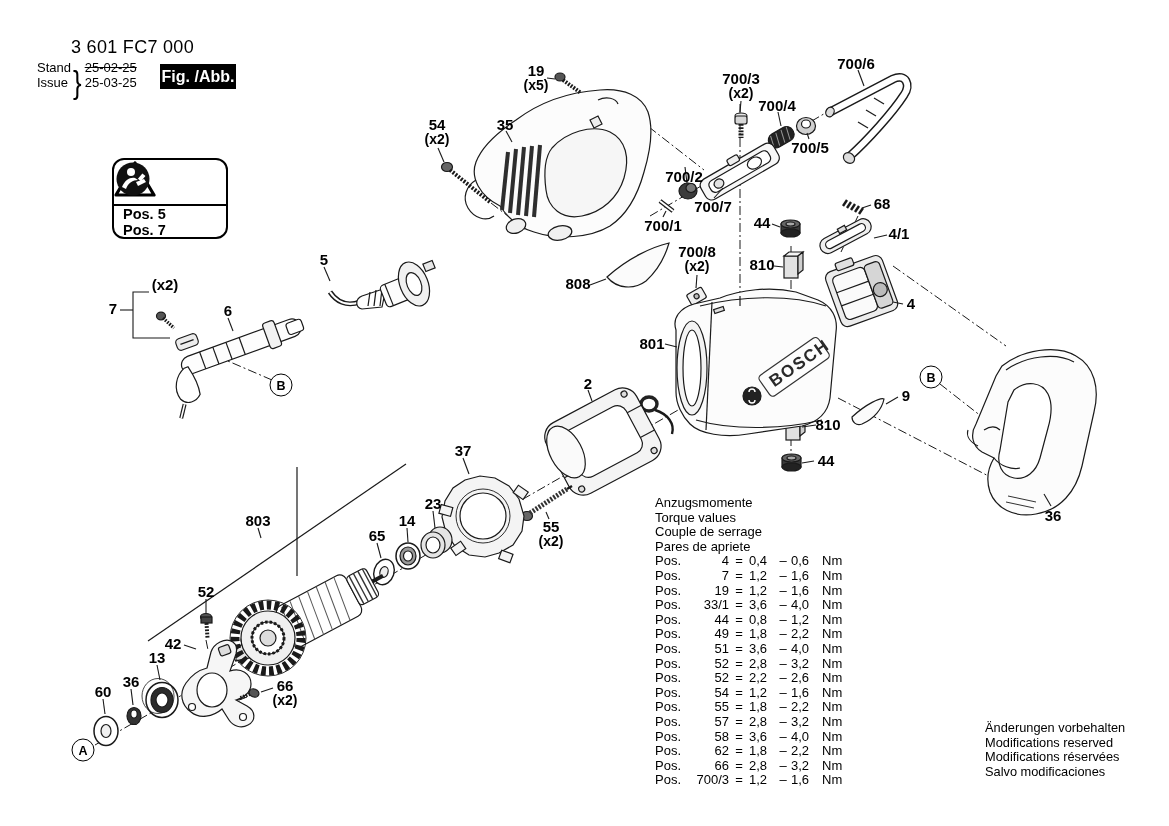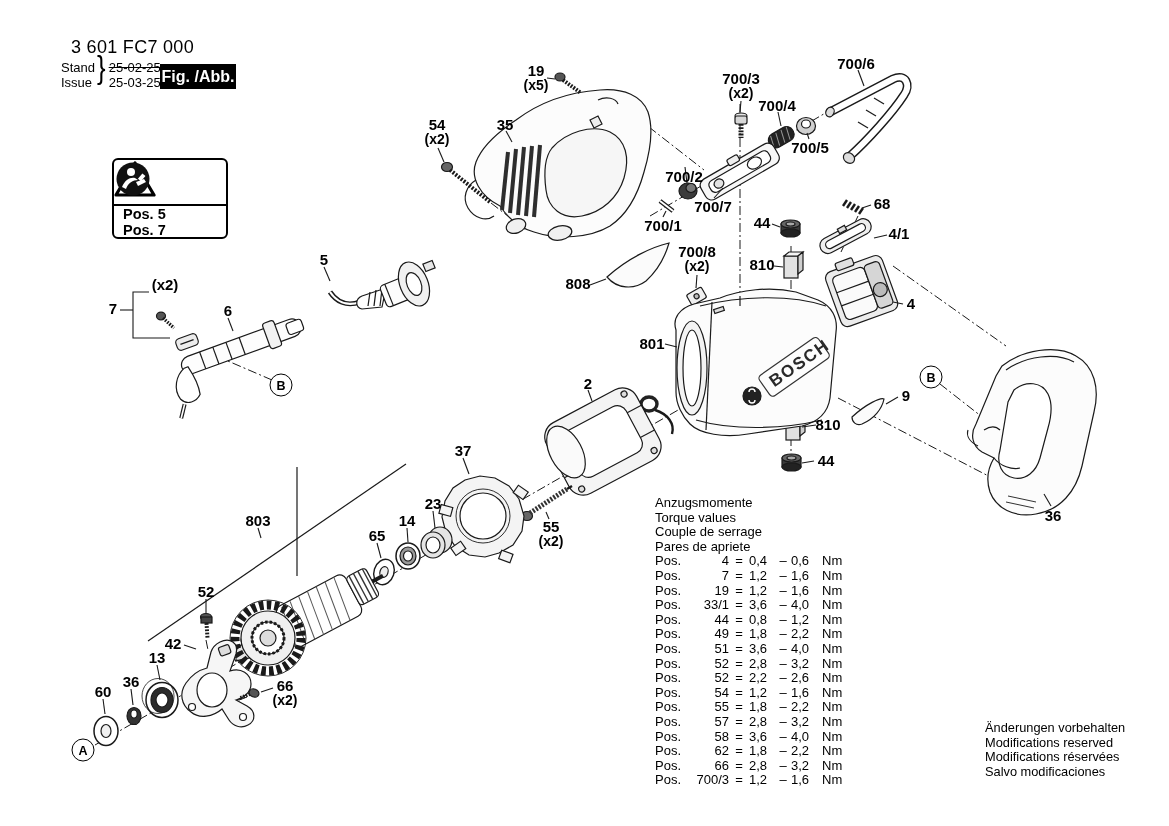--- a/index.html
+++ b/index.html
@@ -2,28 +2,28 @@
 <html><head>
 <meta charset="utf-8">
 <style>
   html,body{margin:0;padding:0}
   body{width:1169px;height:826px;position:relative;background:#fff;overflow:hidden;
        font-family:"Liberation Sans",sans-serif;color:#000;}
   svg{position:absolute;left:0;top:0}
   .abs{position:absolute}
   
   .partno{left:71px;top:37px;font-size:18px;letter-spacing:.3px}
-  .standblk{left:61px;top:60px;display:flex;align-items:flex-start;font-size:13px;line-height:15px}
+  .standblk{left:37px;top:60px;display:flex;align-items:flex-end;font-size:13px;line-height:15px}
   .standblk .col{display:flex;flex-direction:column}
   .standblk .brace{font-size:32px;font-weight:400;margin:0 2px 0 1px;transform:scaleX(.8)}
   .strike{text-decoration:line-through}
   .figbox{left:160px;top:64px;width:76px;height:25px;background:#000;color:#fff;
           font-size:16px;font-weight:bold;text-align:center;line-height:25px}
   
-  .warnbox{left:112px;top:158px;width:112px;height:77px;border:2.4px solid #000;border-radius:6px;background:#fff}
+  .warnbox{left:112px;top:158px;width:112px;height:77px;border:2.4px solid #000;border-radius:12px;background:#fff}
   .warnicons{height:44px;display:flex;align-items:center;justify-content:center;gap:8px;border-bottom:2px solid #000}
   .warntext{padding:1px 0 0 9px;font-weight:bold;font-size:14.5px;line-height:15.5px}
   
   .co{position:absolute;transform:translate(-50%,-50%);font-weight:bold;font-size:15px;
       line-height:15px;text-align:center;white-space:nowrap}
   .co .q{display:block;font-size:14px}
   .circ{position:absolute;width:21px;height:21px;border:1.7px solid #000;border-radius:50%;
         background:#fff;transform:translate(-50%,-50%);display:flex;align-items:center;
         justify-content:center;font-size:12.5px;font-weight:bold}
   

